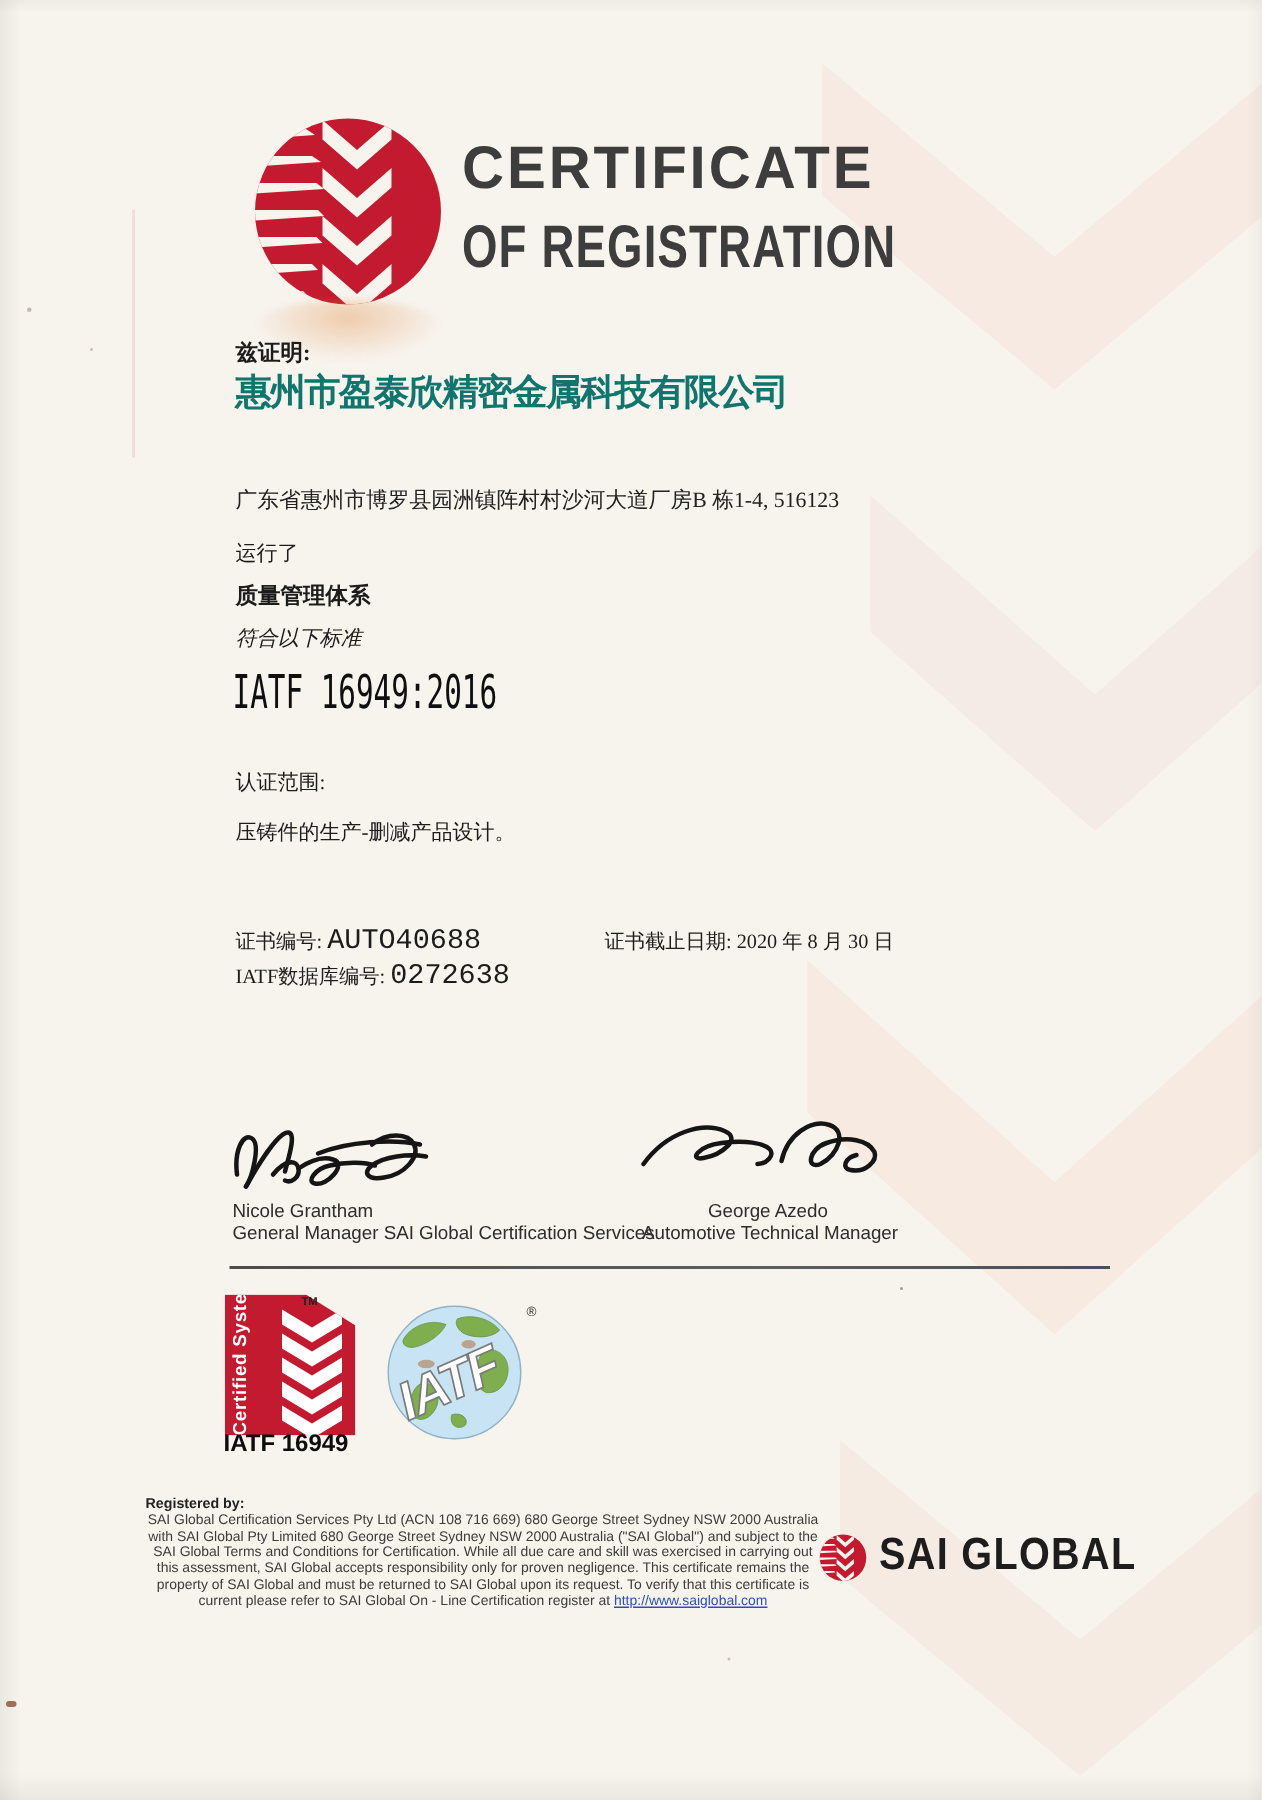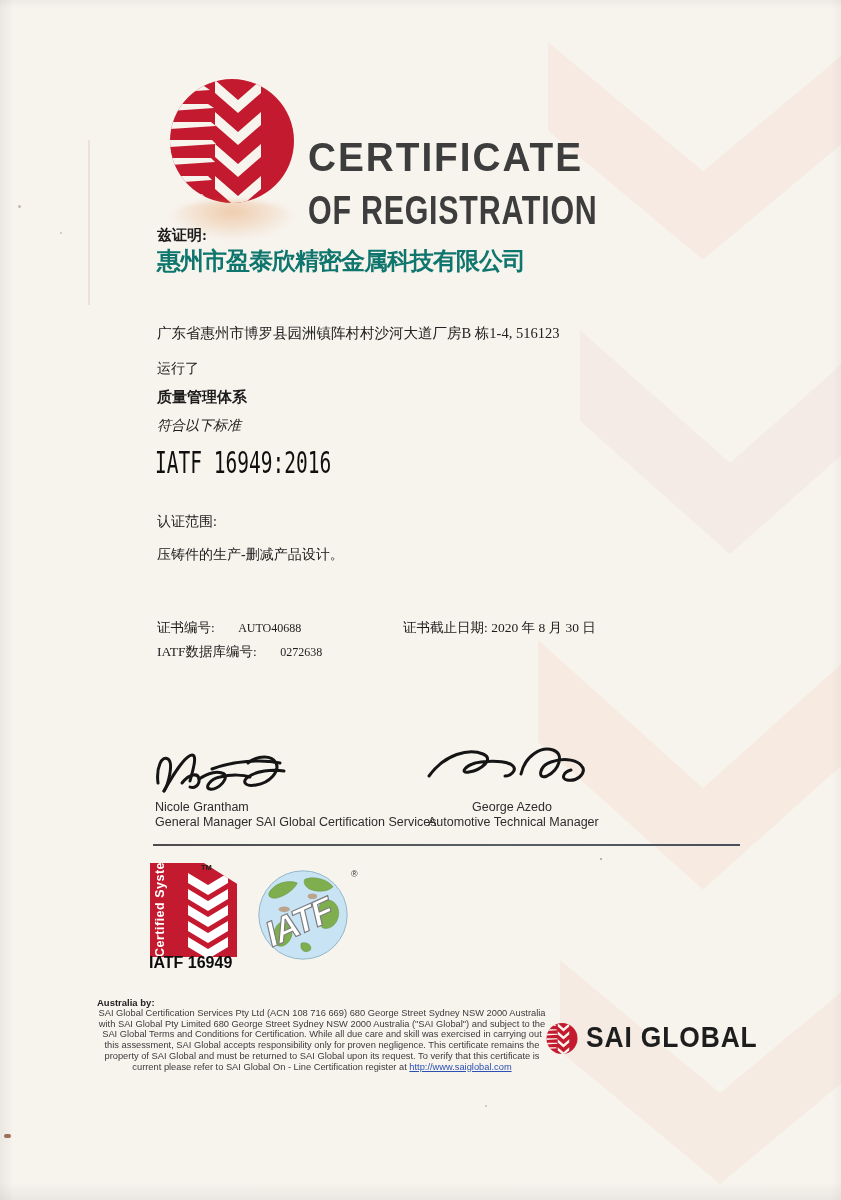--- a/index.html
+++ b/index.html
@@ -19,37 +19,37 @@
   .wm2{left:580px;top:330px;width:300px;height:350px;background:rgba(222,162,178,.10);}
   .wm3{left:538px;top:640px;width:330px;height:390px;background:rgba(238,176,146,.13);}
   .wm4{left:560px;top:960px;width:320px;height:350px;background:rgba(238,176,146,.11);}
   .speck{position:absolute;border-radius:50%;}
   .pink-line{left:88px;top:140px;width:2px;height:165px;background:rgba(214,160,160,.25);}
   
   .logo-svg{left:160px;top:76px;}
   .reflection{left:168px;top:200px;width:128px;height:40px;border-radius:50%;
     background:radial-gradient(ellipse at 50% 30%,rgba(224,130,50,.34),rgba(224,130,50,0) 70%);
     filter:blur(2px);}
-  .title{left:308px;top:86px;line-height:53px;color:#3d3d3d;font-weight:700;font-size:40px;white-space:nowrap;margin-top:45px;}
+  .title{left:308px;top:86px;line-height:53px;color:#3d3d3d;font-weight:700;font-size:40px;white-space:nowrap;}
   .title .t1{letter-spacing:2px;transform:scaleX(.97);transform-origin:left;}
   .title .t2{letter-spacing:1px;transform:scaleX(.76);transform-origin:left;}
   
   .cjk{font-family:"Liberation Serif","DejaVu Serif",serif;}
   .certify-label{left:157px;top:226px;font-size:15px;font-weight:700;}
   .company{left:157px;top:245px;font-size:24px;font-weight:600;letter-spacing:-1px;color:#0f766e;}
   .address{left:157px;top:324px;font-size:14.5px;color:#222;}
   .operates{left:157px;top:360px;font-size:14px;}
   .qms{left:157px;top:388px;font-size:15px;font-weight:700;}
   .complies{left:157px;top:417px;font-size:14px;font-style:italic;}
   .standard{left:155px;top:444px;font-size:31px;font-family:"DejaVu Sans Mono","Liberation Mono",monospace;
     color:#0f0f0f;transform:scaleX(.63);transform-origin:left;white-space:nowrap;}
   .scope-label{left:157px;top:513px;font-size:14px;}
   .scope{left:157px;top:546px;font-size:14px;}
   .detail{font-size:13.5px;line-height:23px;white-space:nowrap;}
-  .detail .mono{font-family:Liberation Serif, serif;font-size:12px;margin-left:20px;}
+  .detail .mono{font-family:Liberation Mono, monospace;font-size:19px;}
   .det-left{left:157px;top:616px;}
   .det-right{left:403px;top:616px;}
   
   .sig1{left:152px;top:733px;}
   .sig2{left:425px;top:738px;}
   .sig-name{font-size:12.5px;color:#2d2d2d;}
   .n1{left:155px;top:800px;}  .t1l{left:155px;top:815px;}
   .n2{left:428px;top:800px;margin-left:44px;}  .t2l{left:428px;top:815px;}
   .sig-rule{left:153px;top:844px;width:587px;height:2px;background:linear-gradient(90deg,#4c4c4c,#5a5f66 60%,#47505a);}
   
@@ -178,21 +178,21 @@
       <path d="M70 34 C80 32 88 38 88 48 C88 58 80 66 72 64 C66 62 64 52 66 44 Z"></path>
       <path d="M26 58 C34 56 40 62 38 72 C36 80 28 86 22 82 C16 78 18 62 26 58 Z"></path>
       <path d="M48 80 C54 78 60 82 58 87 C54 91 46 89 48 80 Z"></path>
     </g>
     <ellipse cx="30" cy="44" rx="6" ry="3" fill="#b5895f" opacity=".7"></ellipse>
     <ellipse cx="60" cy="30" rx="5" ry="3" fill="#b5895f" opacity=".7"></ellipse>
     <text x="6" y="68" transform="rotate(-24 50 50)" font-family="Liberation Sans, sans-serif" font-size="38" font-weight="bold" font-style="italic" letter-spacing="-2" fill="#ffffff" stroke="#7a7a7a" stroke-width="1.2">IATF</text>
   </svg>
   <div class="abs globe-reg">®</div>
 
-  <div class="abs reg-by">Australia by:</div>
+  <div class="abs reg-by">Registered by:</div>
   <div class="abs fineprint"><span>SAI Global Certification Services Pty Ltd (ACN 108 716 669) 680 George Street Sydney NSW 2000 Australia with SAI Global Pty Limited 680 George Street Sydney NSW 2000 Australia ("SAI Global") and subject to the SAI Global Terms and Conditions for Certification. While all due care and skill was exercised in carrying out this assessment, SAI Global accepts responsibility only for proven negligence. This certificate remains the property of SAI Global and must be returned to SAI Global upon its request. To verify that this certificate is current please refer to SAI Global On - Line Certification register at </span><a href="#">http://www.saiglobal.com</a></div>
 
   <svg class="abs ball" width="36" height="36" viewBox="0 0 144 134">
     <defs>
         <clipPath id="lc2">
           <circle cx="72" cy="65" r="62"></circle>
         </clipPath>
       </defs>
     <circle cx="72" cy="65" r="62" fill="#c41a2f"></circle>
     <g clip-path="url(#lc2)" fill="#f7f3ed">

